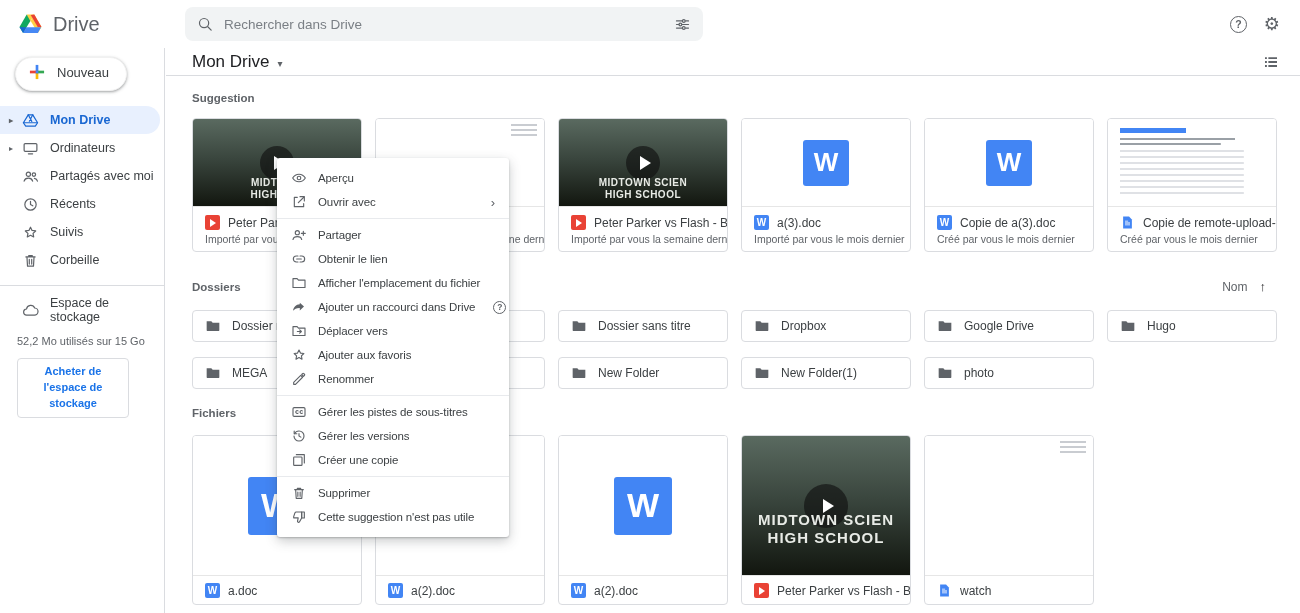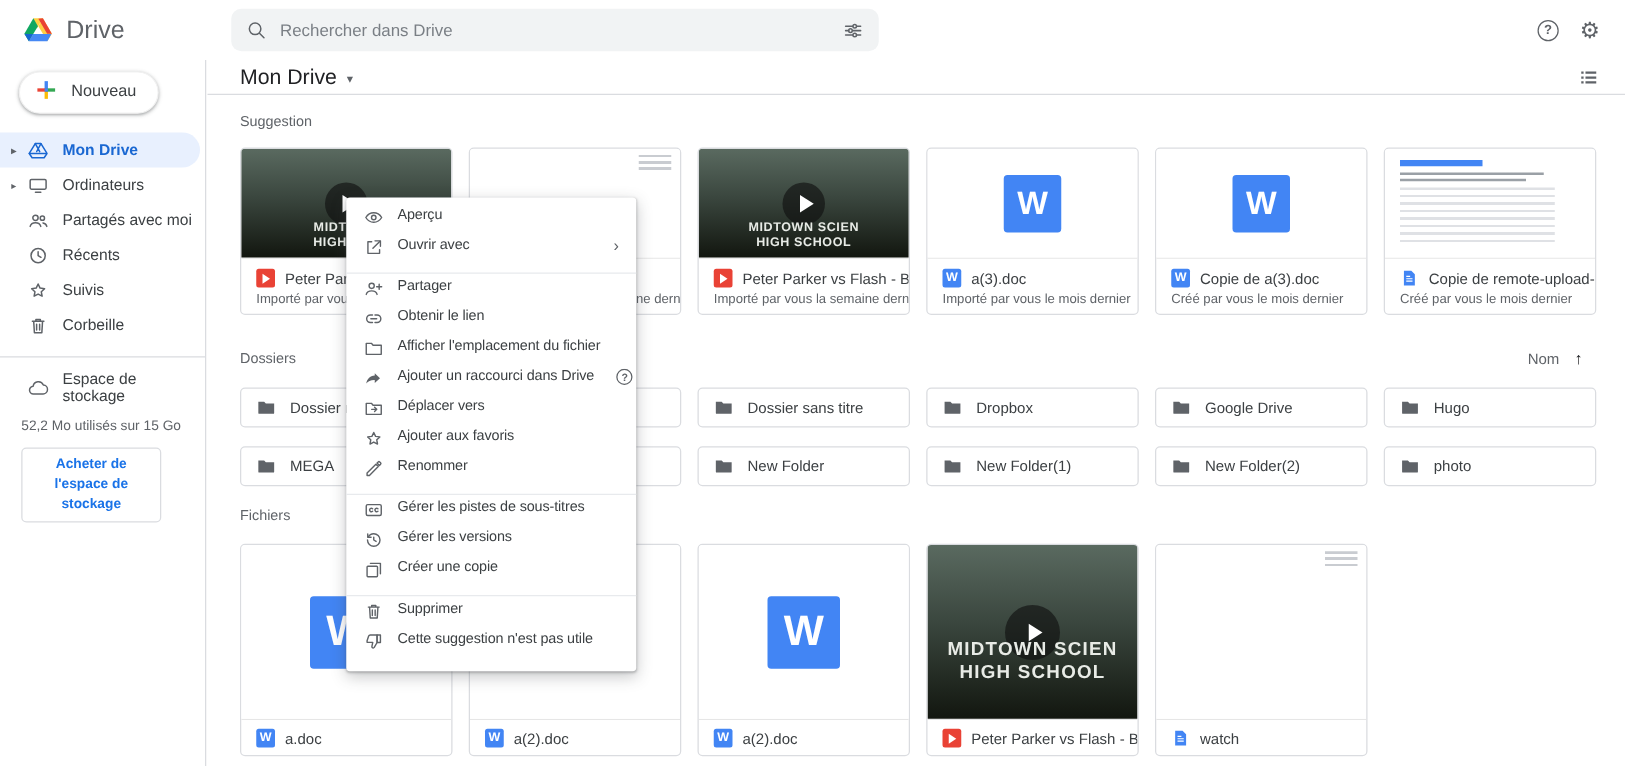--- a/index.html
+++ b/index.html
@@ -39,21 +39,21 @@
   .usage{font-size:11px;color:#5f6368;padding:11px 0 0 17px}
   .buy-btn{margin:11px 0 0 17px;width:112px;border:1px solid #dadce0;border-radius:4px;background:#fff;color:#1a73e8;font-weight:700;font-size:11px;line-height:1.45;padding:5px 4px;text-align:center;cursor:pointer}
 
   
   .content{position:absolute;left:166px;top:48px;right:0;bottom:0;background:#fff}
   .crumbrow{height:28px;border-bottom:1px solid #dadce0;display:flex;align-items:center;padding:0 20px 0 26px}
   .crumb{font-size:17px;color:#202124;display:flex;align-items:center;gap:8px;cursor:pointer}
   .caret{font-size:10px;color:#5f6368;margin-top:3px}
   .listic{margin-left:auto;width:18px;height:18px;color:#5f6368;cursor:pointer}
 
-  .seclabel{position:absolute;left:26px;font-size:11.5px;font-weight:400;color:#5f6368}
+  .seclabel{position:absolute;left:26px;font-size:11.5px;font-weight:700;color:#5f6368}
   #lbl-sugg{top:44px}
   #lbl-folders{top:233px}
   #lbl-files{top:359px}
   .sort{position:absolute;right:34px;top:231px;display:flex;align-items:center;gap:12px;font-size:12px;font-weight:500;color:#5f6368;cursor:pointer}
   .sort .arrow{color:#202124;font-size:13px}
 
   .row{position:absolute;left:26px;display:flex;gap:13px}
   #row-sugg{top:70px}
   #row-fold1{top:262px}
   #row-fold2{top:309px}
@@ -87,21 +87,21 @@
   .ticon.video{background:#e94235;color:#fff}
   .ticon.video::after{content:"";border-left:6px solid #fff;border-top:4px solid transparent;border-bottom:4px solid transparent;margin-left:1px}
   .ticon.doc{width:15px;height:15px}
 
   .chip{width:170px;height:32px;border:1px solid #dadce0;border-radius:4px;background:#fff;display:flex;align-items:center;gap:11px;padding:0 12px;font-size:12px;font-weight:500;color:#3c4043;white-space:nowrap;overflow:hidden;cursor:pointer;flex:none}
   .chip .icw{width:16px;height:16px;color:#5f6368;flex:none}
 
   
   .menu{position:absolute;left:277px;top:158px;width:232px;background:#fff;border-radius:3px;padding:8px 0;z-index:50;
     box-shadow:0 1px 2px rgba(60,64,67,.3),0 4px 12px rgba(60,64,67,.28)}
-  .mitem{height:24px;display:flex;gap:11px;padding:0 14px;font-size:11.5px;letter-spacing:-.1px;color:#3c4043;position:relative;cursor:pointer;white-space:nowrap;overflow:hidden}
+  .mitem{height:24px;display:flex;align-items:center;gap:11px;padding:0 14px;font-size:11.5px;letter-spacing:-.1px;color:#3c4043;position:relative;cursor:pointer;white-space:nowrap;overflow:hidden}
   .mitem .mic{width:16px;height:16px;color:#5f6368;flex:none}
   .mitem.hl{background:#ededed}
   .msep{border-top:1px solid #e8eaed;margin:4px 0}
   .sub-caret{margin-left:auto;color:#5f6368;font-size:13px;line-height:1}
   .helpq{margin-left:7px;width:13px;height:13px;border:1.2px solid #5f6368;border-radius:50%;font-size:8.5px;font-weight:bold;color:#5f6368;display:flex;align-items:center;justify-content:center;flex:none}
   .redbox{position:absolute;left:2px;top:1px;width:146px;height:20px;border:2px dashed #e8261d;pointer-events:none}
 </style>
 </head>
 <body>
 
@@ -407,28 +407,20 @@
             </svg>
           </span>
           <span>New Folder(1)</span>
         </div>
         <div class="chip">
           <span class="icw ">
             <svg viewBox="0 0 24 24" class="ic f">
               <path d="M2.5 5h7l2 2.2h10V18.5a1 1 0 01-1 1h-17a1 1 0 01-1-1z"></path>
             </svg>
           </span>
-          <span>New Folder(2)</span>
-        </div>
-        <div class="chip">
-          <span class="icw ">
-            <svg viewBox="0 0 24 24" class="ic f">
-              <path d="M2.5 5h7l2 2.2h10V18.5a1 1 0 01-1 1h-17a1 1 0 01-1-1z"></path>
-            </svg>
-          </span>
           <span>photo</span>
         </div>
       </div>
 
     <div class="seclabel" id="lbl-files">Fichiers</div>
     <div class="row" id="row-files">
         <div class="fcard">
           <div class="fthumb">
             <div class="wtile">W</div>
           </div>

